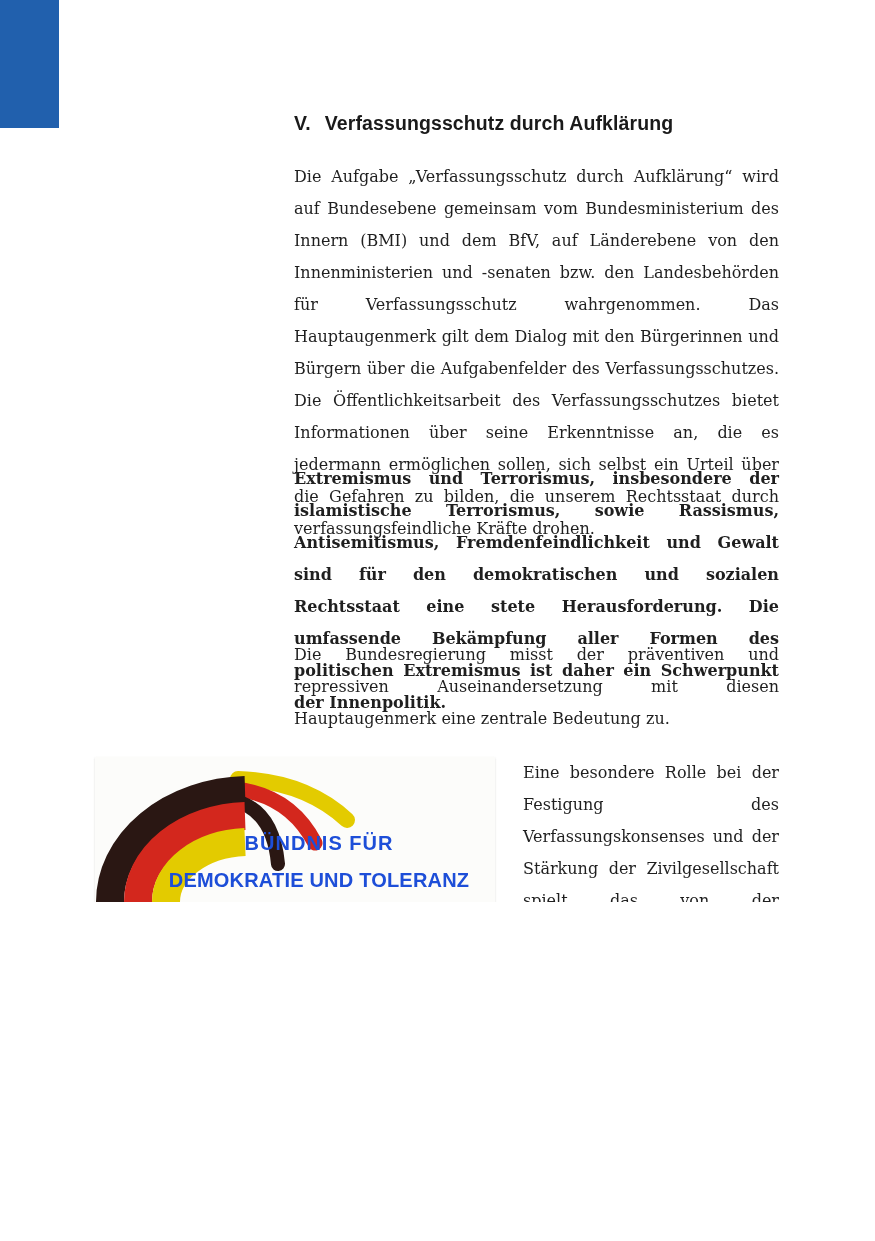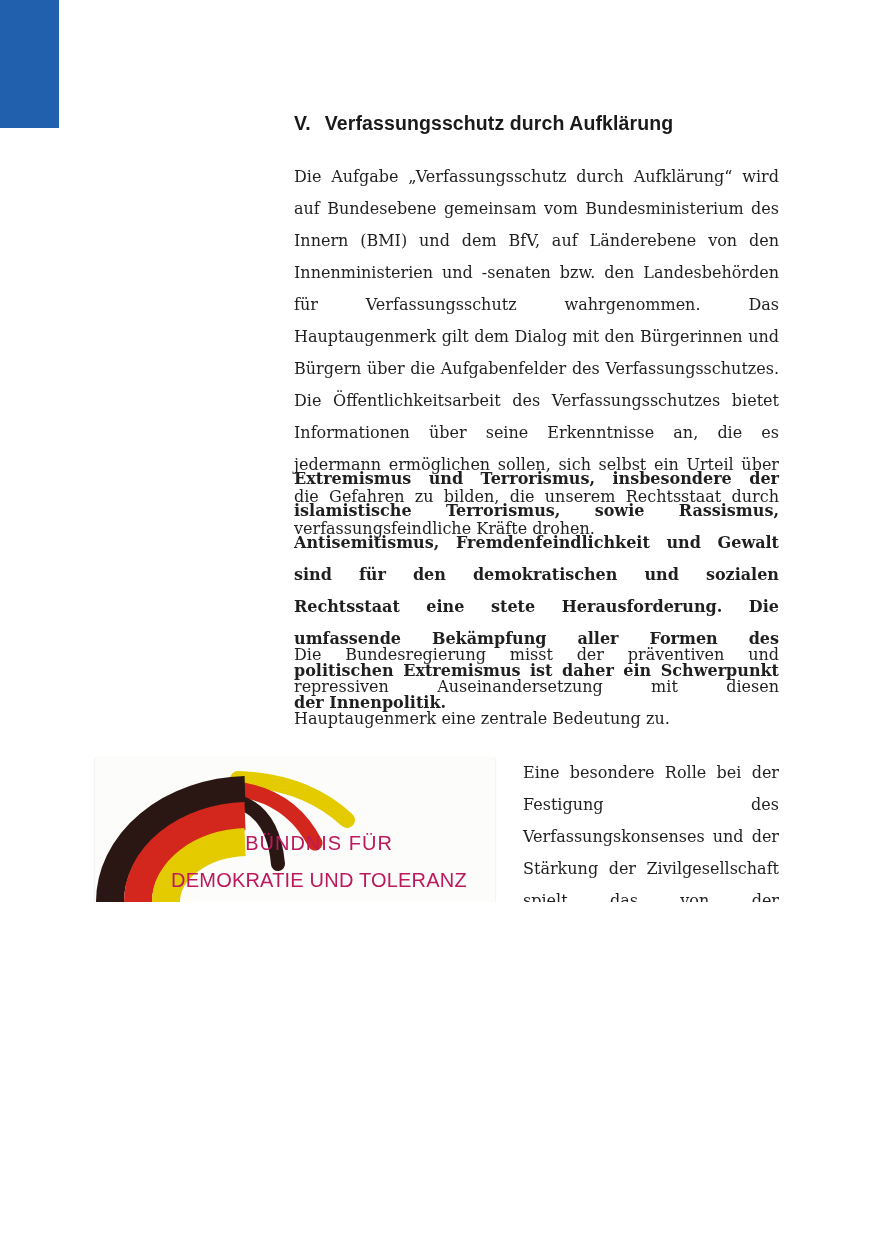--- a/index.html
+++ b/index.html
@@ -57,22 +57,22 @@
     width: 400px; height: 170px;
     background: #fcfcfa;
     box-shadow: 0 1px 2px rgba(180,180,175,0.45);
   }
   .logo-arc-svg { position: absolute; left: 0; top: 0; }
   .logo-text {
     position: absolute;
     left: 58px; top: 74px;
     width: 332px;
     font-family: "Liberation Sans", sans-serif;
-    font-weight: normal;
-    color: #be185d;
+    font-weight: bold;
+    color: #1d4ed8;
     text-align: center;
   }
   .logo-line-1 { font-size: 20px; line-height: 24px; letter-spacing: 1px; }
   .logo-line-2 { font-size: 20px; line-height: 24px; letter-spacing: 0.2px; margin-top: 13px; white-space: nowrap; }
   .logo-line-3 { font-size: 12.5px; line-height: 15px; font-style: italic; margin-top: 20px; text-align: right; padding-right: 3px; letter-spacing: 0.3px; }
   .page-number-box {
     position: absolute;
     left: 0; top: 1168px;
     width: 60px; height: 34px;
     background: #c9c9c9;

